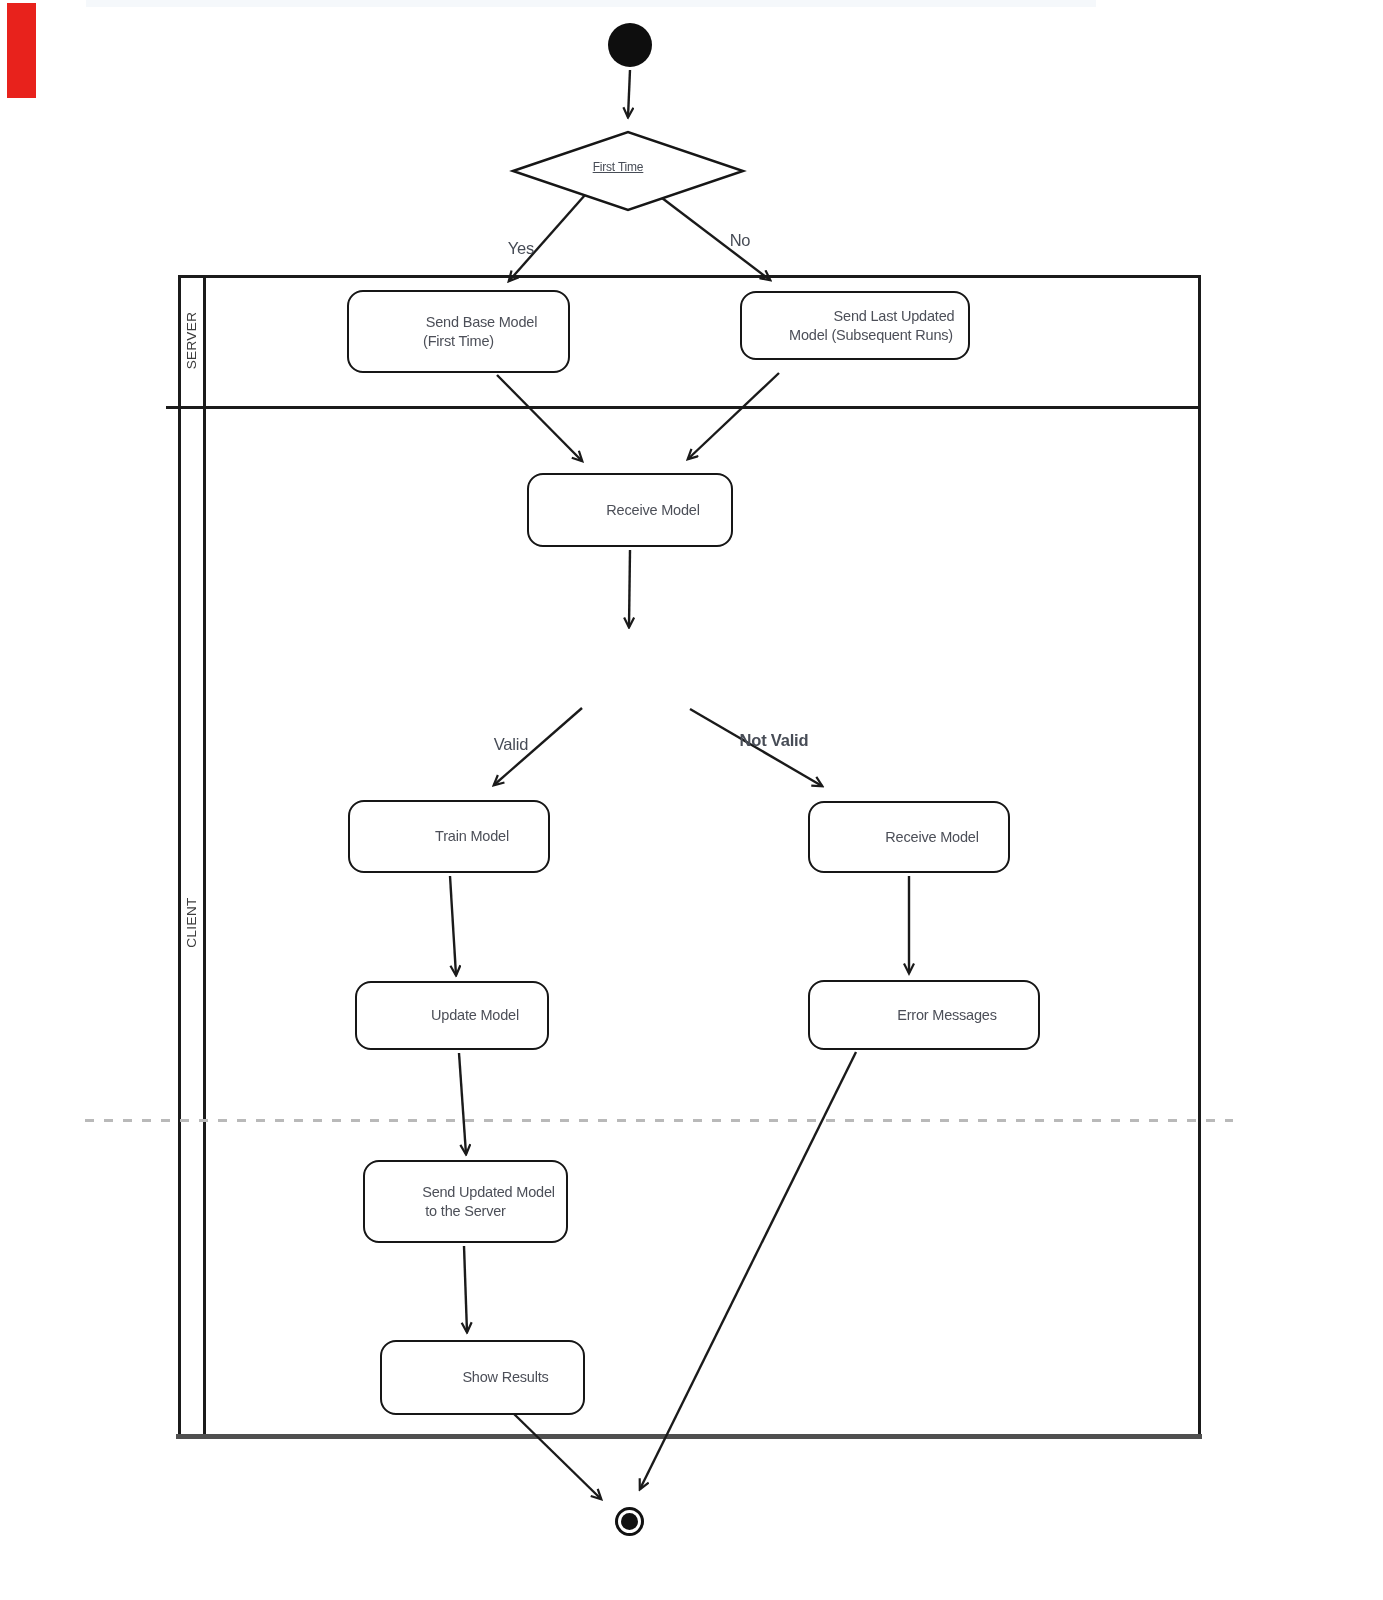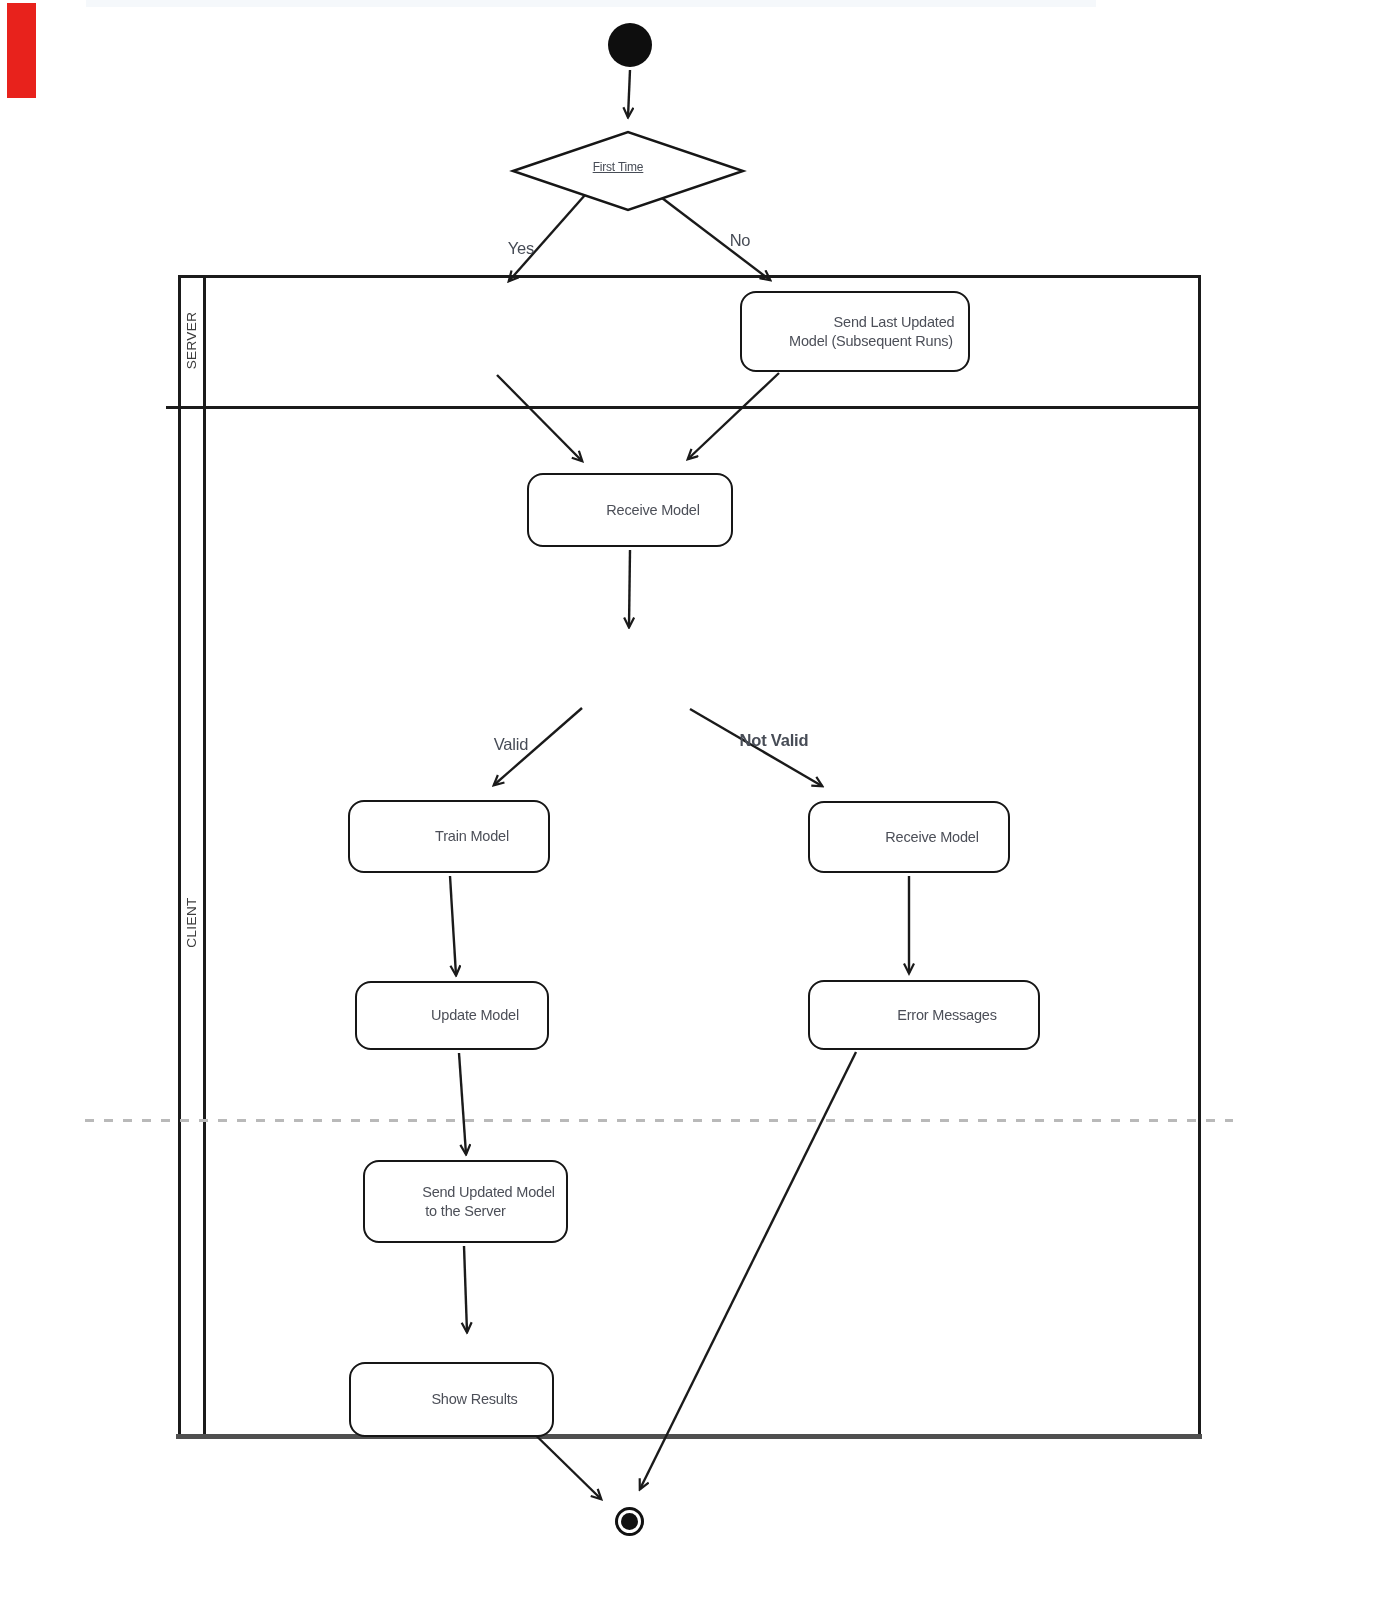--- a/index.html
+++ b/index.html
@@ -91,22 +91,28 @@
     <span class="dot"></span>
   </div>
 
   <div class="edge-label" style="left:553px;top:160px;width:130px;font-size:12px;text-decoration:underline;">First Time</div>
 
   <div class="edge-label" style="left:491px;top:231px;width:60px;margin-top:8px;">Yes</div>
   <div class="edge-label" style="left:710px;top:231px;width:60px;">No</div>
   <div class="edge-label" style="left:481px;top:735px;width:60px;">Valid</div>
   <div class="edge-label" style="left:734px;top:731px;width:80px;font-weight:bold;">Not Valid</div>
 
+  <div class="node" style="left:347px;top:290px;width:223px;height:83px;">
+    <div class="lbl">
+        <div class="l1">Send Base Model</div>
+        <div class="l2">(First Time)</div>
+      </div>
+  </div>
 
-  <div class="node" style="left:740px;top:291px;width:230px;height:81px;padding-left:32px;">
+  <div class="node" style="left:740px;top:291px;width:230px;height:69px;padding-left:32px;">
     <div class="lbl">
         <div class="l1">Send Last Updated</div>
         <div class="l2">Model (Subsequent Runs)</div>
       </div>
   </div>
 
   <div class="node" style="left:527px;top:473px;width:206px;height:74px;">
     <div class="lbl">
         <div class="l1">Receive Model</div>
       </div>
@@ -137,19 +143,19 @@
       </div>
   </div>
 
   <div class="node" style="left:363px;top:1160px;width:205px;height:83px;">
     <div class="lbl">
         <div class="l1">Send Updated Model</div>
         <div class="l2">to the Server</div>
       </div>
   </div>
 
-  <div class="node" style="left:349px;top:1340px;width:205px;height:75px;margin-top:22px;">
+  <div class="node" style="left:380px;top:1340px;width:205px;height:75px;">
     <div class="lbl">
         <div class="l1">Show Results</div>
       </div>
   </div>
 
 </div>
 
 </body></html>

